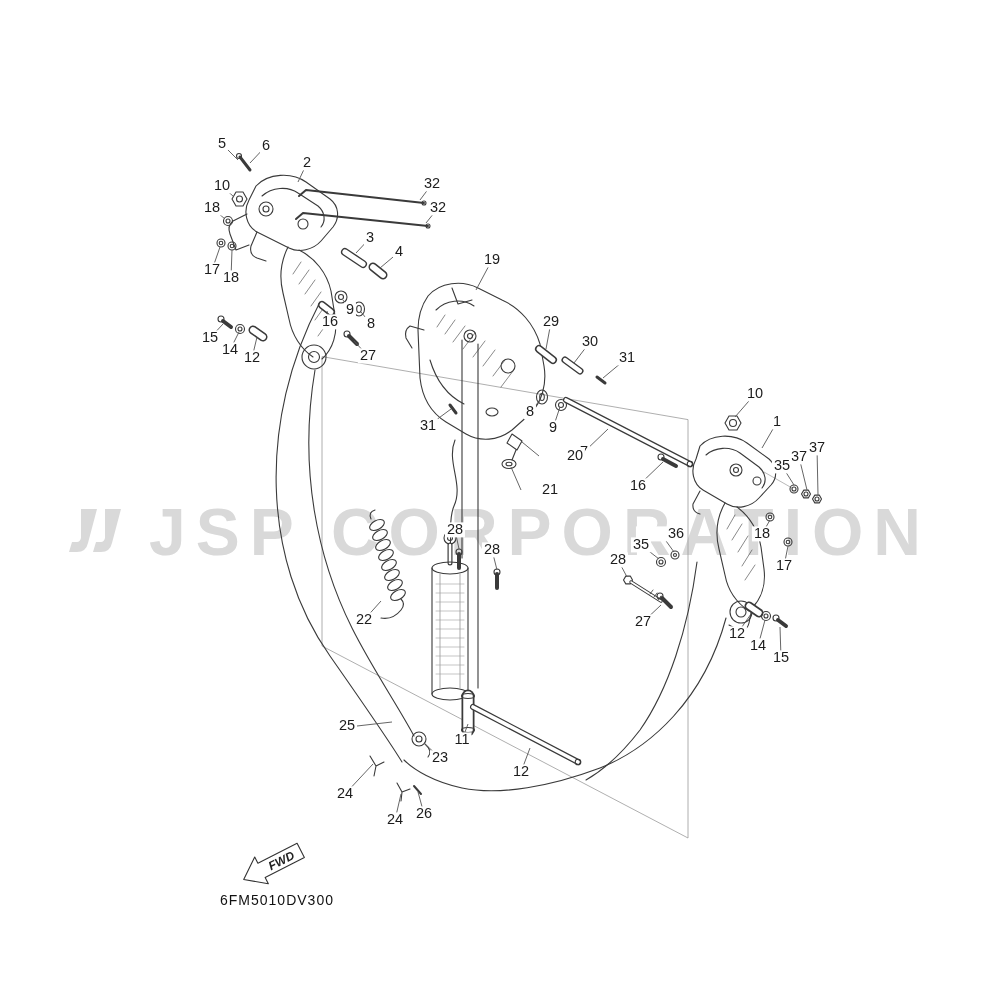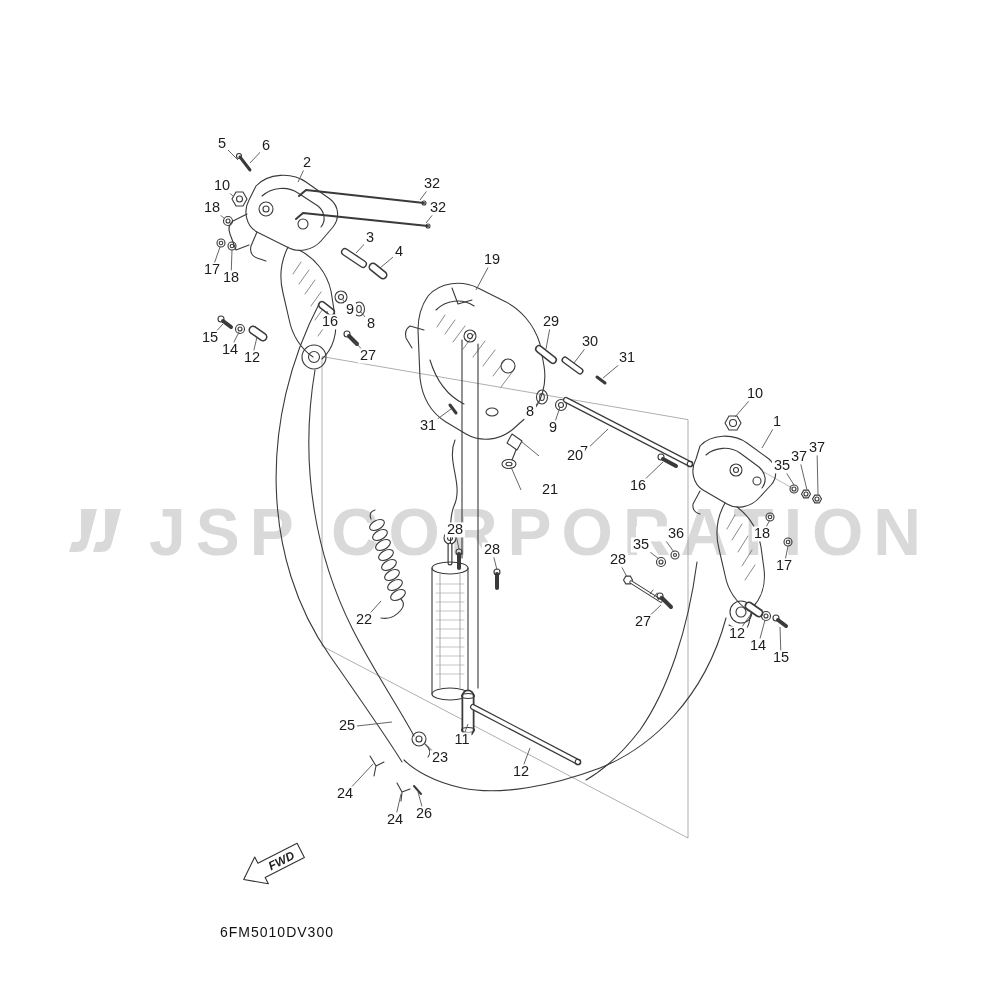--- a/index.html
+++ b/index.html
@@ -16,21 +16,21 @@
     font-size:66px;font-weight:700;letter-spacing:10px;white-space:nowrap;line-height:1;
   }
   #art{position:absolute;left:0;top:0;z-index:2;}
   #labels{position:absolute;left:0;top:0;width:1000px;height:1000px;z-index:3;pointer-events:none;}
   .part-label{
     position:absolute;transform:translate(-50%,-50%);
     font-size:14.5px;color:#1c1c1c;background:#fff;padding:0 2px;line-height:1.05;
   }
   .part-code{
     position:absolute;left:220px;top:892px;z-index:3;
-    font-size:14px;letter-spacing:1px;color:#111;margin-top:32px;
+    font-size:14px;letter-spacing:1px;color:#111;
   }
 </style>
 </head>
 <body>
 
 <div class="canvas">
 
   <div class="watermark" style="color: rgb(217, 217, 217);">
     <svg width="66" height="54" viewBox="0 0 66 54">
       <g fill="currentColor">

